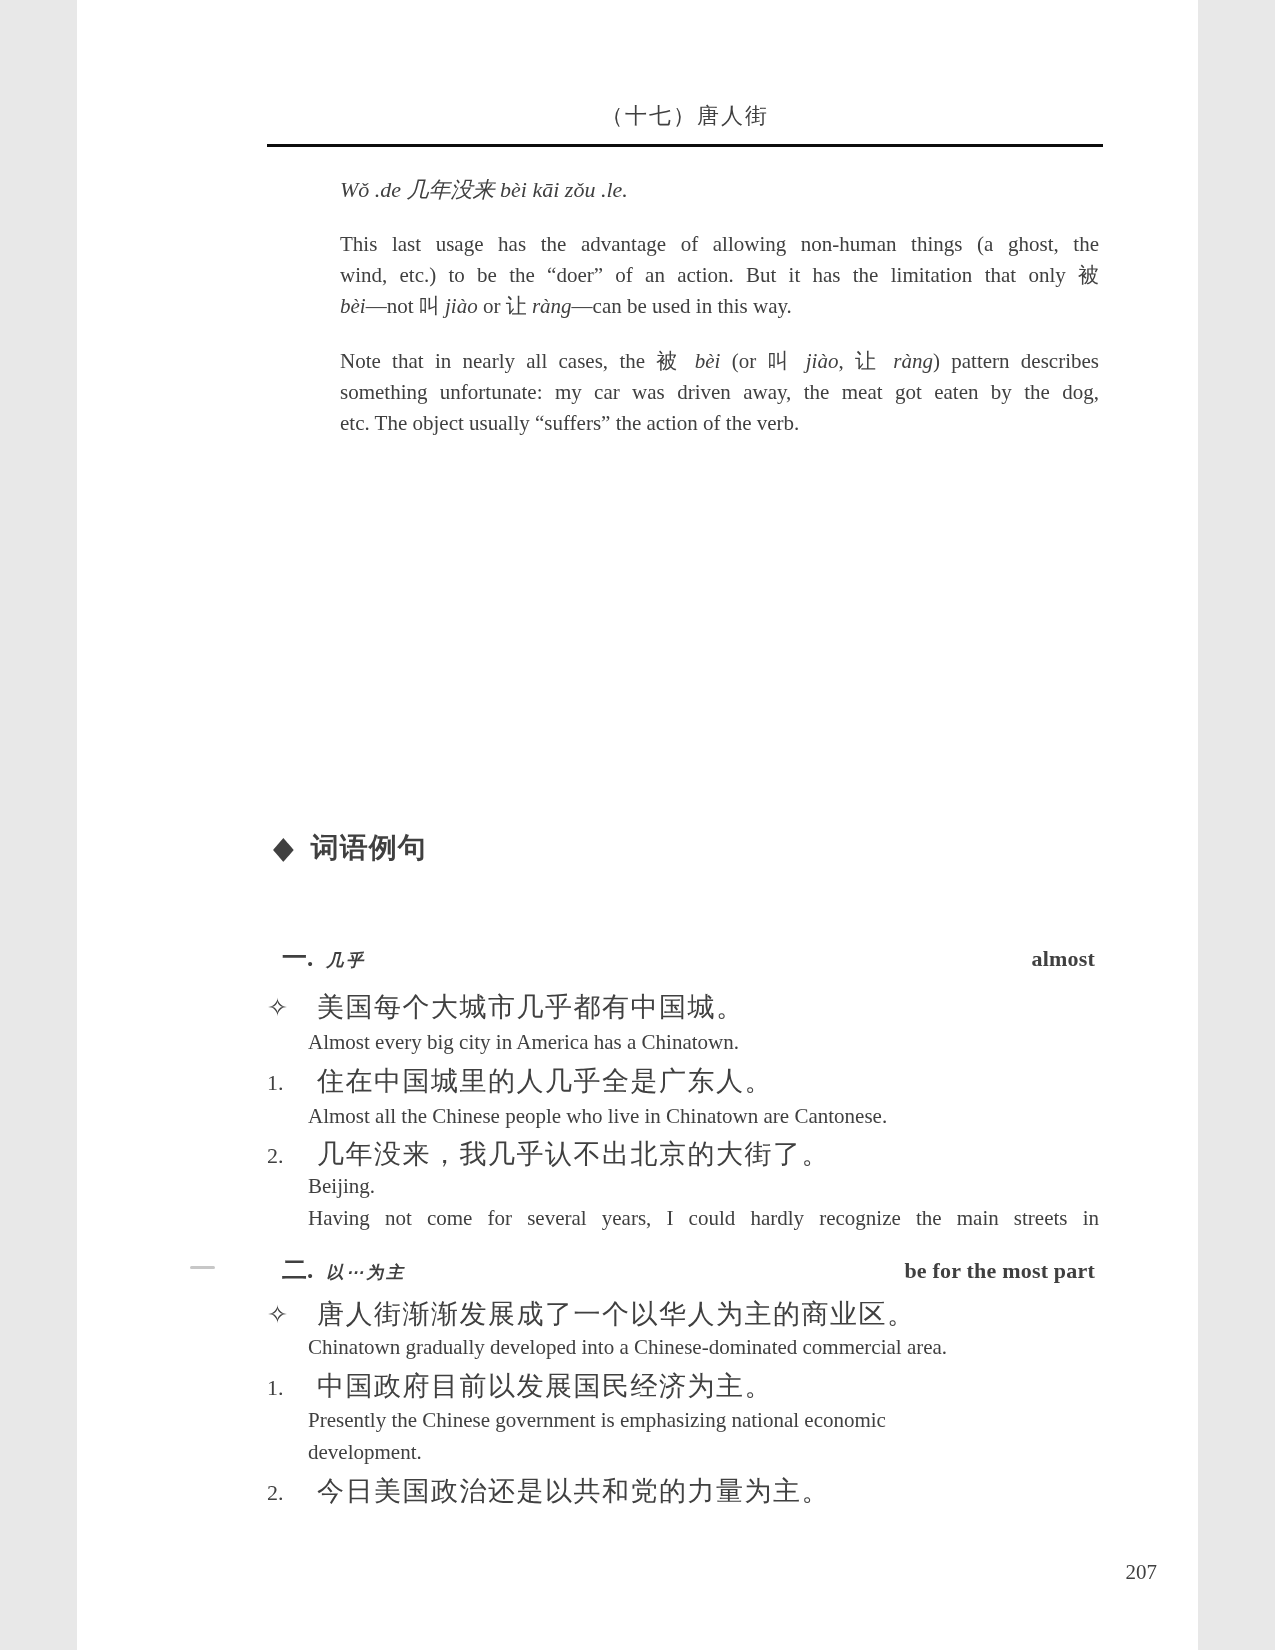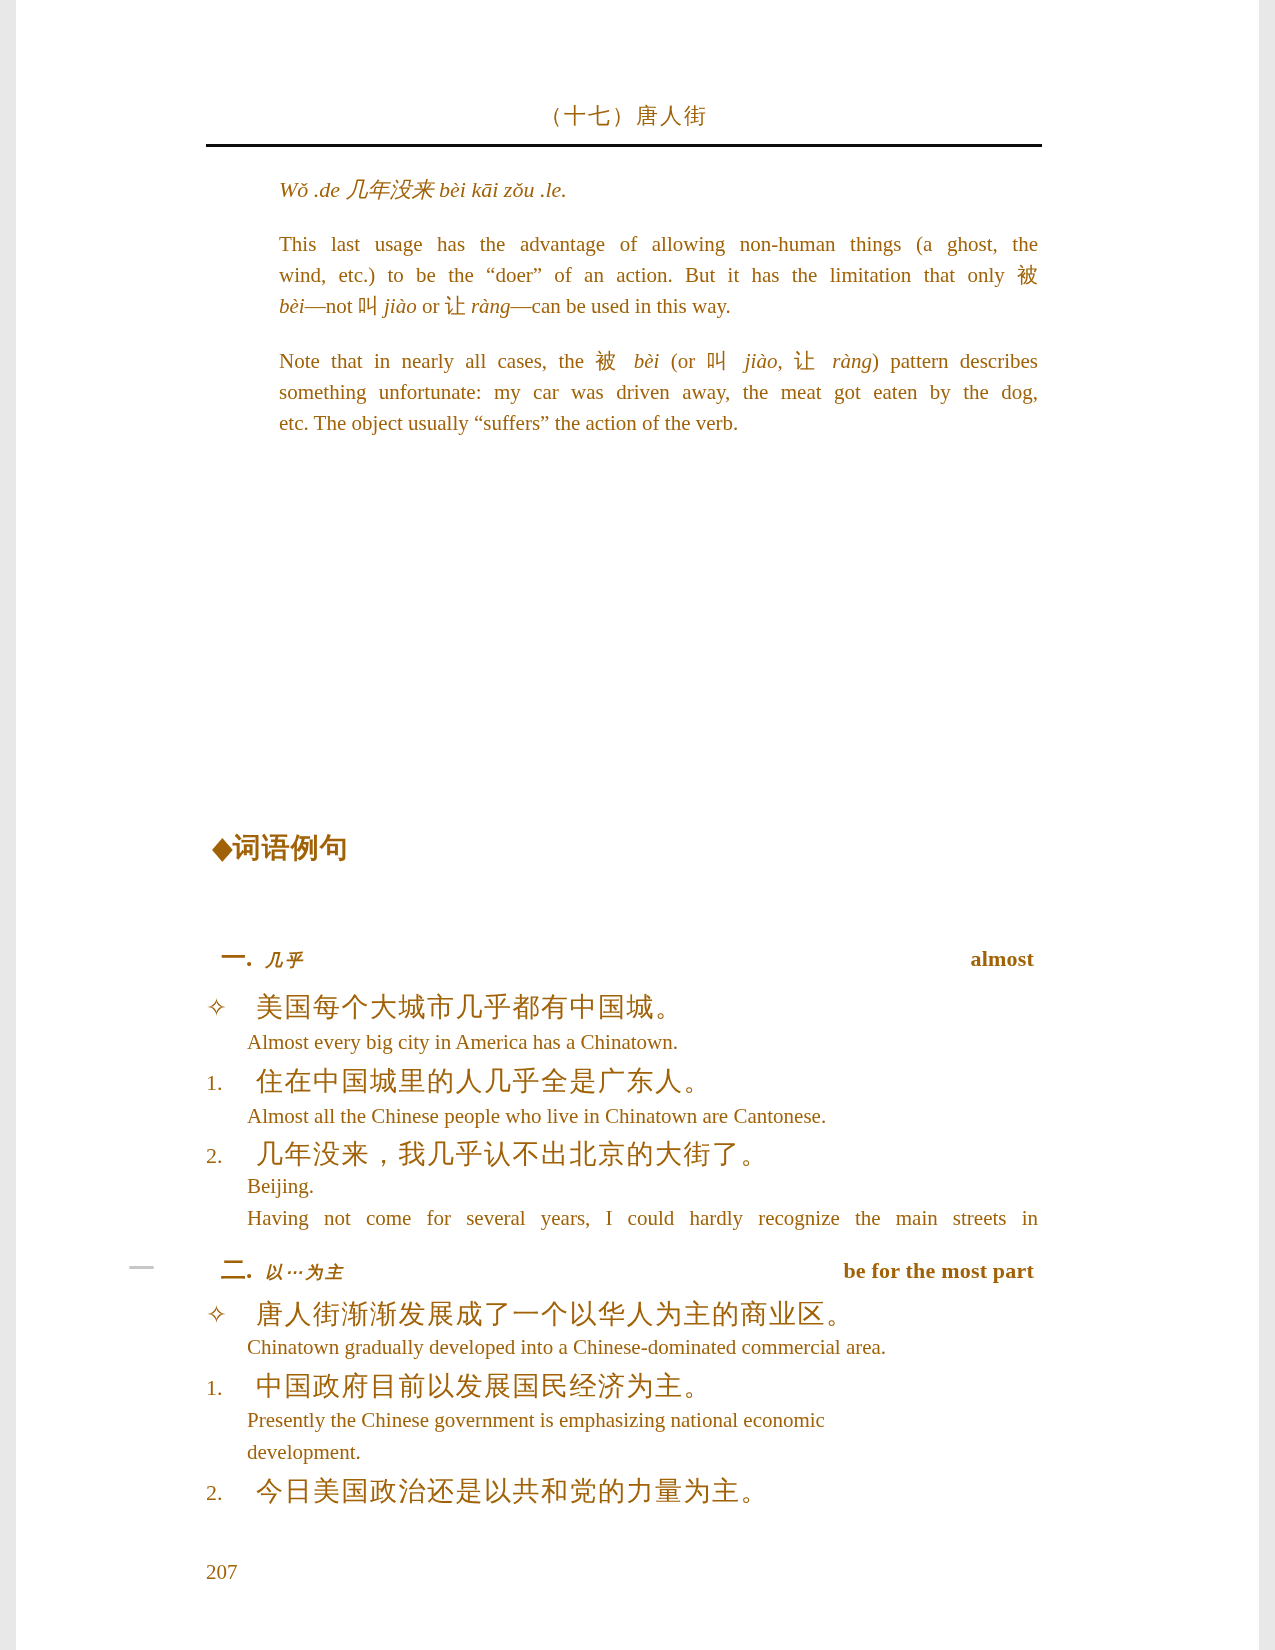--- a/index.html
+++ b/index.html
@@ -1,22 +1,22 @@
 <!DOCTYPE html>
 <html><head>
 <meta charset="utf-8">
 <style>
   html,body { margin:0; padding:0; background:#e8e8e8; }
   .page {
     position: relative;
-    width: 1243px;
+    width: 1121px;
     height: 1650px;
     margin: 0 auto;
     background: #ffffff;
-    color: #a16207;
+    color: #404040;
     font-family: "Liberation Serif", "DejaVu Serif", serif;
     overflow: hidden;
   }
   .abs { position: absolute; }
 
   
   .header-title {
     top: 101px; left: 190px; width: 836px;
     text-align: center;
     font-size: 22px;
@@ -45,42 +45,42 @@
   }
   .it { font-style: italic; }
 
   
   .examples-head {
     top: 829px; left: 196px;
     display: flex; align-items: center;
     font-weight: bold;
   }
   .diamond { font-size: 27px; line-height: 1; transform: scaleY(1.15); }
-  .ex-label { font-size: 28px; letter-spacing: 1px; }
+  .ex-label { font-size: 28px; margin-left: 17px; letter-spacing: 1px; }
 
   
   .sec-head {
     left: 205px; width: 813px;
     display: flex; align-items: baseline;
     font-weight: bold;
   }
   .sec-num { font-size: 25px; margin-right: 13px; }
   .sec-term { font-size: 17px; letter-spacing: 3px; font-style: italic; }
   .sec-gloss { margin-left: auto; font-size: 22px; letter-spacing: 0.2px; }
 
   
   .zh-row { left: 190px; width: 850px; font-size: 27px; line-height: 44px; white-space: nowrap; }
   .marker { display: inline-block; width: 50px; font-size: 22px; vertical-align: baseline; }
   .marker.star { font-size: 25px; }
   .zh-text { letter-spacing: 1.5px; }
   .en-row { left: 231px; width: 791px; font-size: 21px; line-height: 32px; }
 
   .footer {
     top: 1560px; left: 190px; width: 890px;
-    text-align: left;
+    text-align: right;
     font-size: 21px;
   }
   .artifact {
     top: 1266px; left: 113px; width: 25px; height: 3px;
     background: #c7c7c7; border-radius: 2px;
   }
 </style>
 </head>
 <body>
 

